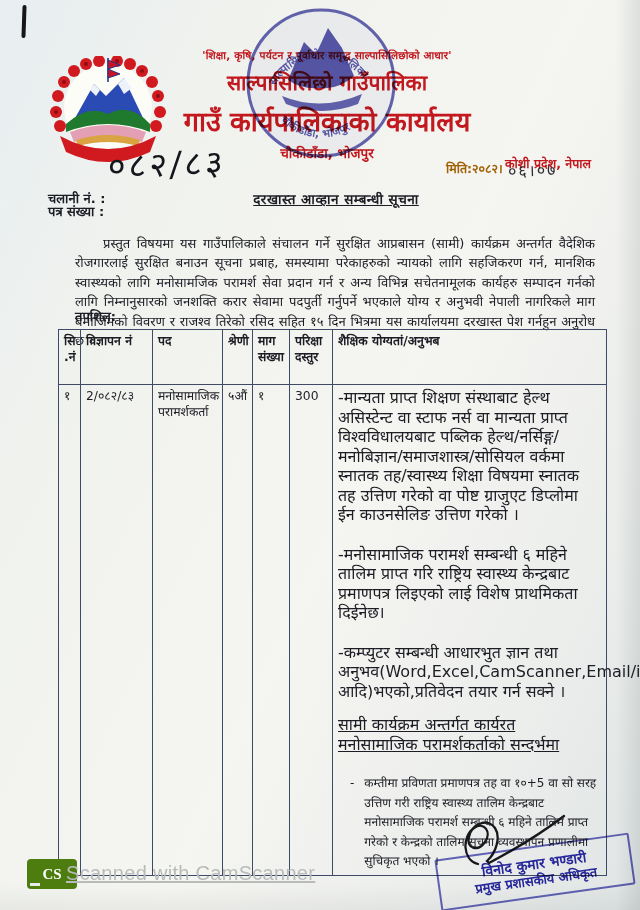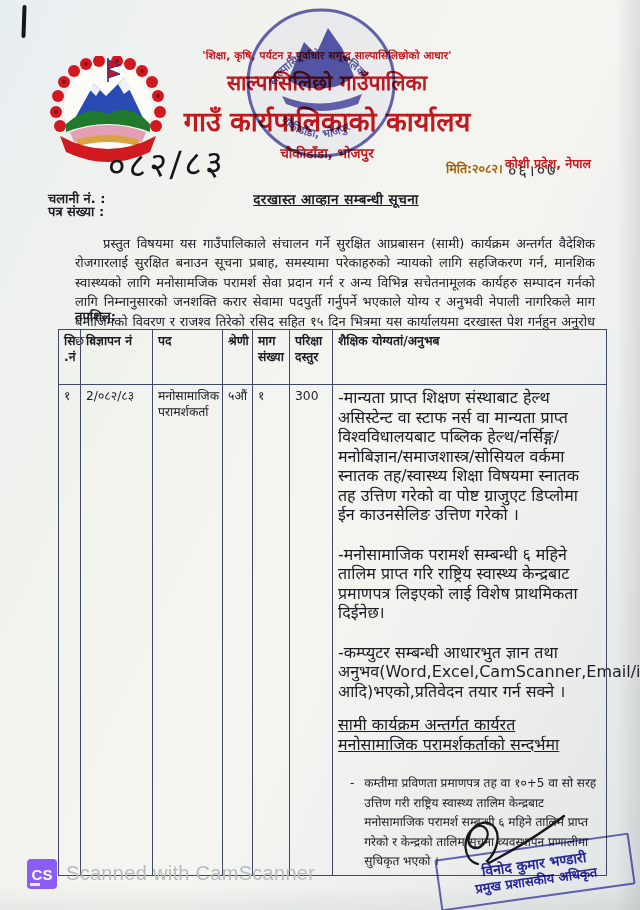--- a/index.html
+++ b/index.html
@@ -57,26 +57,26 @@
   
   .sig-svg{position:absolute;left:438px;top:806px;width:132px;height:70px;}
   .sig-stamp{position:absolute;left:437px;top:846px;width:192px;height:48px;
     transform:rotate(-8deg);border:2px solid rgba(40,40,170,.7);border-radius:2px;
     display:flex;flex-direction:column;justify-content:center;align-items:center;
     color:#2a2aa8;mix-blend-mode:multiply;background:rgba(255,255,255,.05);}
   .sig-name{font-size:14px;font-weight:bold;line-height:17px;}
   .sig-role{font-size:13px;font-weight:bold;line-height:16px;}
 
   
-  .cs-badge{position:absolute;left:27px;top:859px;width:30px;height:30px;background:#8b5cf6;
+  .cs-badge{position:absolute;left:27px;top:859px;width:50px;height:30px;background:#4d7c0f;
     border-radius:4px;color:#fff;font-weight:bold;font-size:15px;display:flex;align-items:center;
-    justify-content:center;font-family:Liberation Sans, sans-serif;}
+    justify-content:center;font-family:Liberation Serif, serif;}
   .cs-badge:after{content:"";position:absolute;left:3px;bottom:3px;width:10px;height:3px;background:#e8eaea;}
   .cs-text{position:absolute;left:66px;top:862px;font-size:20px;color:#b7bcbb;
-    font-family:"Liberation Sans",sans-serif;letter-spacing:.3px;}
+    font-family:"Liberation Sans",sans-serif;letter-spacing:.3px;text-decoration:underline;}
 </style>
 </head>
 <body>
 
 <div class="edge-right"></div>
 <div class="edge-bottom"></div>
 <div class="pen-mark"></div>
 
 <svg class="emblem" viewBox="0 0 124 106">
   <circle cx="62" cy="52" r="44" fill="#fdfdf8"></circle>

